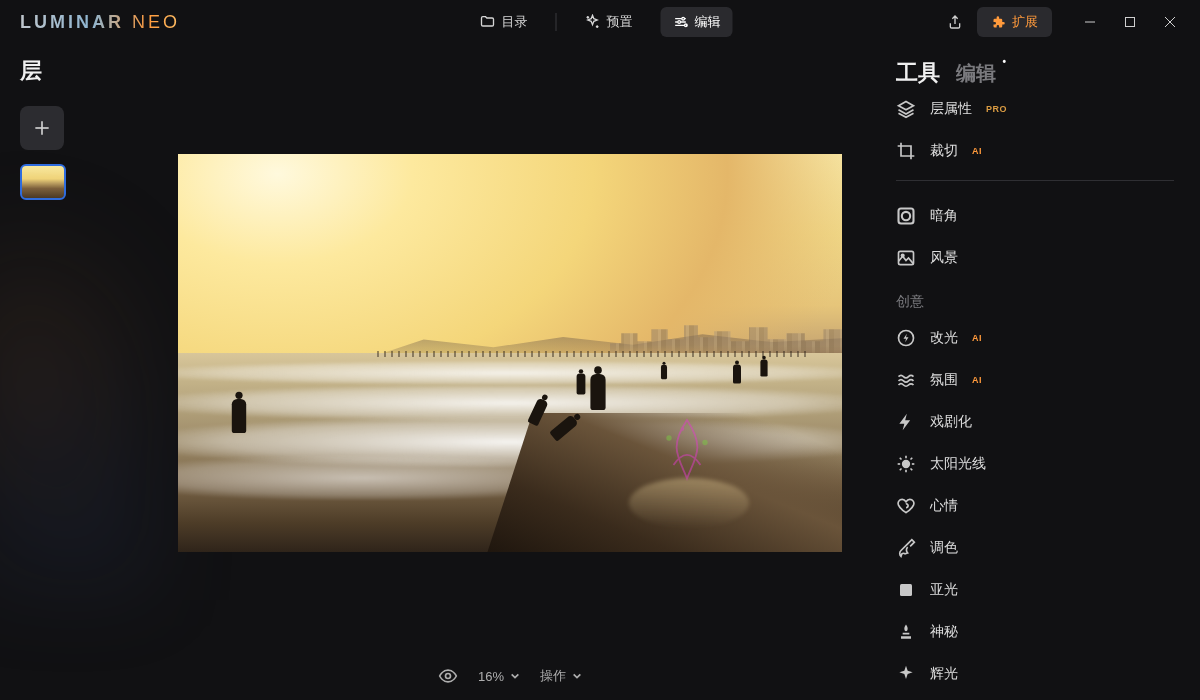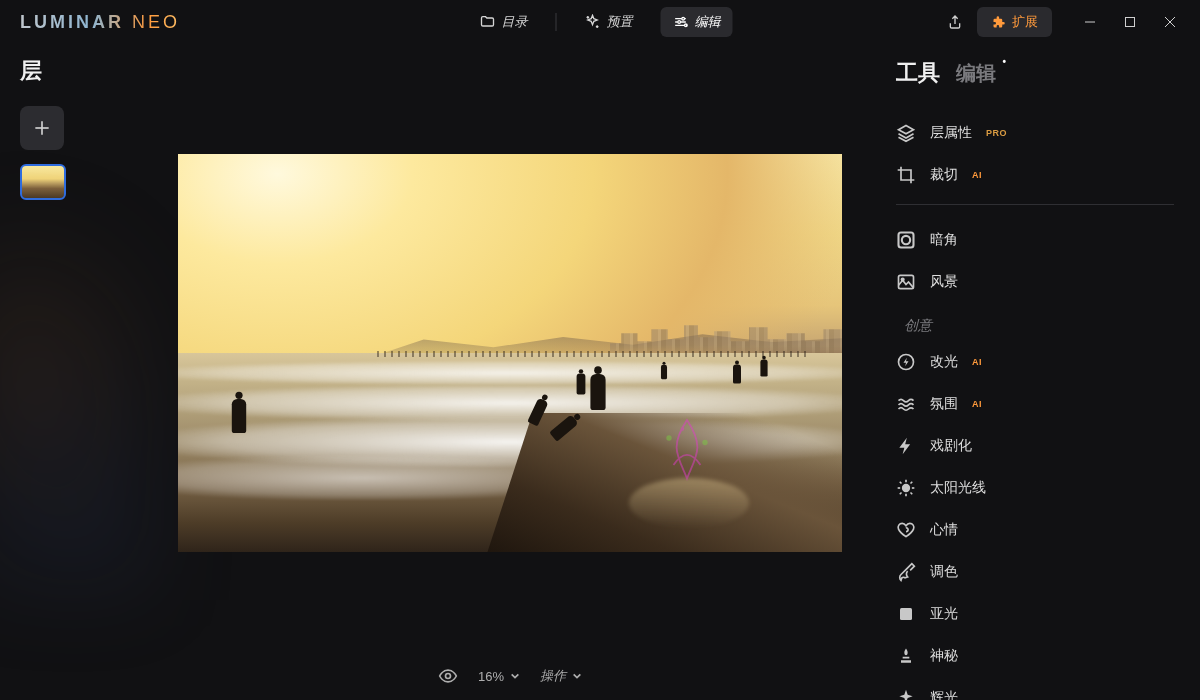--- a/index.html
+++ b/index.html
@@ -4,21 +4,21 @@
 <style>
   * { box-sizing: border-box; margin: 0; padding: 0; font-family: -apple-system, "Segoe UI", "Microsoft YaHei", sans-serif; }
   body { width: 1200px; height: 700px; background: #111113; color: #e8e8e8; overflow: hidden; position: relative; }
 
   
   .titlebar { height: 44px; display: flex; align-items: center; padding: 0 10px; }
   .logo { font-size: 18px; font-weight: 600; letter-spacing: 3px; margin-left: 10px;
     background: linear-gradient(90deg,#c0c6cc 0%, #8db4d0 45%, #ff9a3c 80%, #ffbf66 100%);
     -webkit-background-clip: text; background-clip: text; color: transparent; }
   .logo .neo { font-weight: 400; }
-  .center-tabs { position: absolute; left: 50%; transform: translateX(-50%); display: flex; gap: 16px; align-items: center; font-style: italic; }
+  .center-tabs { position: absolute; left: 50%; transform: translateX(-50%); display: flex; gap: 16px; align-items: center; }
   .ctab { display: flex; align-items: center; gap: 6px; font-size: 13px; color: #d6d6d6; padding: 6px 12px; border-radius: 6px; cursor: pointer; }
   .ctab.active { background: #2a2a2e; color: #fff; }
   .ctab .ic { width: 16px; height: 16px; display: inline-block; }
   .vdiv { width: 1px; height: 18px; background: #3a3a3e; }
   .title-right { margin-left: auto; display: flex; align-items: center; gap: 8px; }
   .share-btn { width: 28px; height: 28px; display: flex; align-items: center; justify-content: center; color: #cfcfcf; cursor: pointer; }
   .ext-btn { display: flex; align-items: center; gap: 6px; background: #2a2a2e; color: #ff9a3c; padding: 6px 14px; border-radius: 6px; font-size: 13px; cursor: pointer; }
   .win-controls { display: flex; gap: 0; margin-left: 10px; }
   .win-btn { width: 40px; height: 30px; display: flex; align-items: center; justify-content: center; color: #cfcfcf; cursor: pointer; }
   .win-btn svg { width: 12px; height: 12px; }
@@ -66,35 +66,35 @@
   .p7 { left: 87%; top: 49%; transform: scale(0.45);}
   .p8 { left: 72%; top: 50%; transform: scale(0.38);}
   .crowd { position: absolute; left: 30%; right: 5%; top: 49.5%; height: 6px; opacity: .45;
     background: repeating-linear-gradient(90deg, #2a2018 0 2px, transparent 2px 7px);}
   .watermark { position: absolute; right: 15%; bottom: 15%; width: 110px; height: 90px; opacity: .55; pointer-events: none;}
   .watermark svg { width: 100%; height: 100%; }
 
   .canvas-footer { margin-top: auto; margin-bottom: 14px; display: flex; align-items: center; gap: 20px; color: #aeaeae; font-size: 13px; }
   .eye-ic, .chev-ic { display: inline-flex; }
   .zoom { display: flex; align-items: center; gap: 6px; cursor: pointer;}
-  .ops { display: flex; align-items: center; gap: 6px; cursor: pointer; font-style: italic;}
+  .ops { display: flex; align-items: center; gap: 6px; cursor: pointer;}
 
   .right { width: 330px; padding: 14px 26px 0 26px; overflow: hidden; }
-  .right-head { display: flex; align-items: baseline; gap: 16px; margin-bottom: 24px;}
+  .right-head { display: flex; align-items: baseline; gap: 16px; }
   .right-head h2 { font-size: 22px; font-weight: 700; color: #f0f0f0; }
   .right-head .sub { font-size: 20px; color: #7a7a7e; font-weight: 600; position: relative; cursor: pointer;}
   .right-head .sub::after { content: "•"; position: absolute; top: -4px; right: -10px; color: #fff; font-size: 10px;}
 
   .tool-row { display: flex; align-items: center; gap: 14px; height: 42px; cursor: pointer; }
   .tool-row .ticon { width: 20px; height: 20px; display: flex; align-items: center; justify-content: center; color: #c8c8c8; }
   .tool-row .tlabel { font-size: 14px; color: #dedede; }
   .tool-row .badge { font-size: 9px; letter-spacing: .5px; font-weight: 700; }
   .badge.pro { color: #d99b42; }
   .badge.ai  { color: #ff9a3c; }
-  .group-label { font-size: 14px; color: #7a7a7e; margin: 14px 0 6px 8px; font-style: italic; }
+  .group-label { font-size: 14px; color: #7a7a7e; margin: 14px 0 6px 0; }
   .hr { height: 1px; background: #2f2f33; margin: 8px 0 14px 0; }
 
   .ic-landscape { color: #2e7ef0; }
   .ic-vignette  { color: #2e7ef0; }
   .ic-creative  { color: #e23bcb; }
 
   
   .bgglow { position: absolute; left: -40px; top: 200px; width: 200px; height: 400px;
     background: radial-gradient(circle at 30% 40%, rgba(120,80,50,.18), transparent 60%),
                 radial-gradient(circle at 60% 80%, rgba(60,80,140,.12), transparent 60%);

